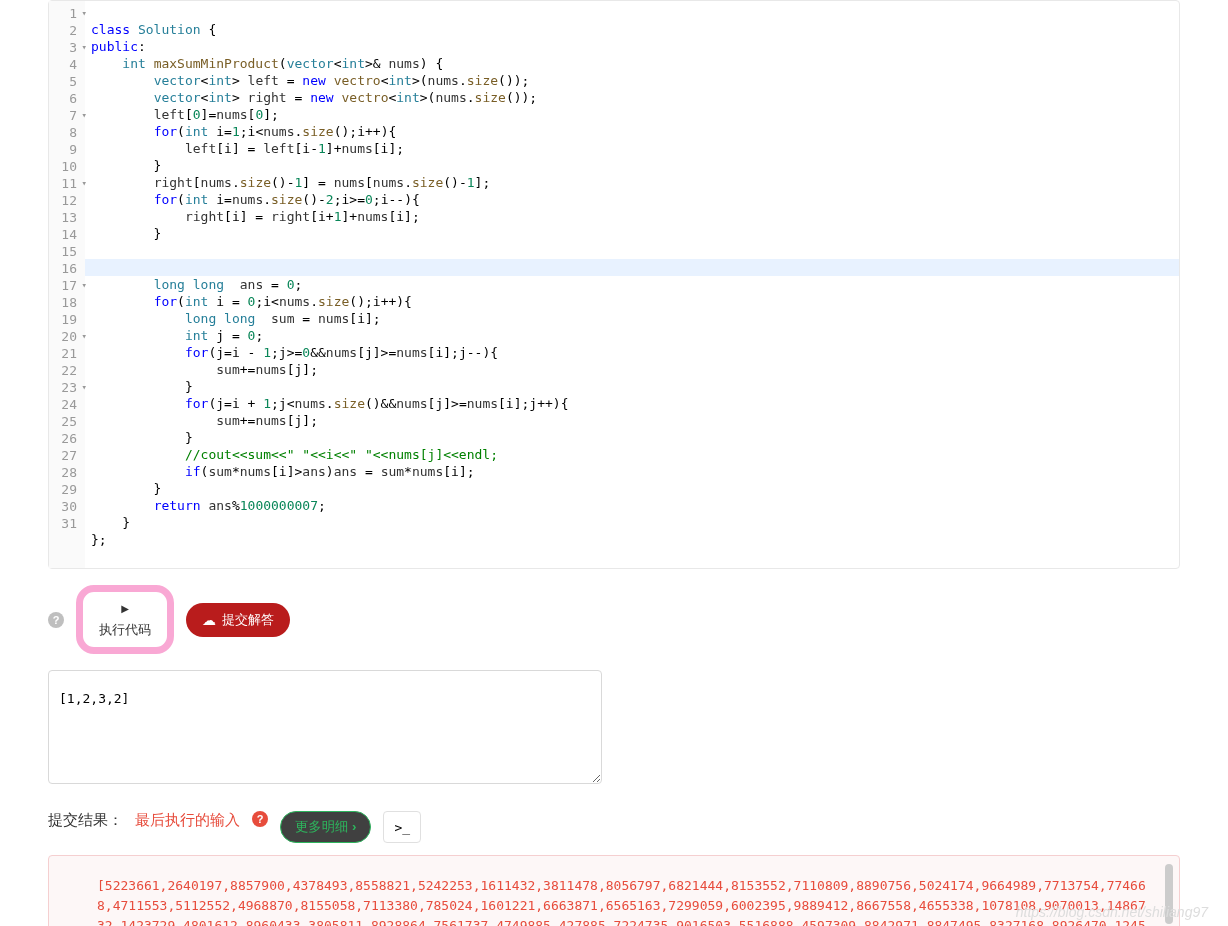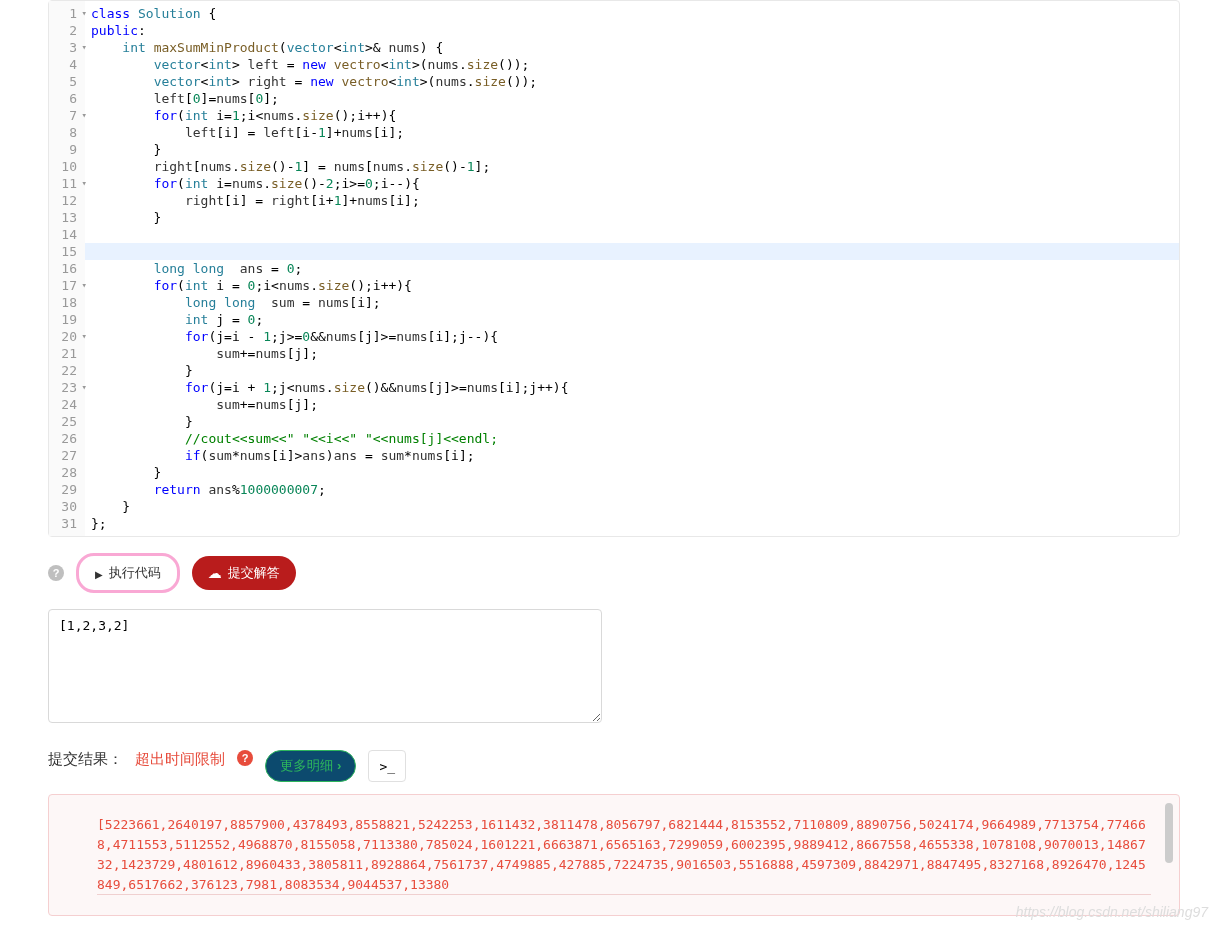--- a/index.html
+++ b/index.html
@@ -3,48 +3,48 @@
   <meta charset="utf-8">
   <style>
     * { margin: 0; padding: 0; box-sizing: border-box; }
     body { font-family: -apple-system, BlinkMacSystemFont, "Segoe UI", Arial, sans-serif; background: #fff; font-size: 14px; color: #333; }
     
     .editor-container { margin: 0 48px; border: 1px solid #e8e8e8; border-radius: 4px; background: #fff; }
     .code-editor { display: flex; font-family: "Consolas", "Monaco", monospace; font-size: 13px; line-height: 17px; }
     .gutter { background: #fafafa; color: #999; text-align: right; padding: 4px 8px 4px 4px; user-select: none; width: 36px; flex-shrink: 0; }
     .gutter-line { height: 17px; position: relative; }
     .fold-marker::after { content: '▾'; position: absolute; right: -10px; font-size: 9px; color: #999; }
-    .code-content { flex: 1; padding: 4px 6px; position: relative; white-space: pre; overflow-x: auto; }
+    .code-content { flex: 1; padding: 20px 6px; position: relative; white-space: pre; overflow-x: auto; }
     .code-line { height: 17px; }
     .highlight-line { background: #e8f2ff; margin: 0 -6px; padding: 0 6px; }
     
     .kw { color: #0000ff; font-weight: normal; }
     .type { color: #267f99; }
     .num { color: #098658; }
     .comment { color: #008000; }
     .func { color: #795e26; }
     .op { color: #000; }
     .cls { color: #267f99; }
     
     .actions-row { display: flex; align-items: center; margin: 16px 48px; justify-content: space-between; }
     .actions-left { display: flex; align-items: center; gap: 12px; }
     .actions-right { display: flex; align-items: center; gap: 12px; }
     
     .checkbox-wrap { display: flex; align-items: center; gap: 6px; font-size: 14px; }
     .checkbox-wrap input { width: 14px; height: 14px; accent-color: #1890ff; }
     
     .btn { display: inline-flex; align-items: center; gap: 6px; padding: 8px 16px; border-radius: 18px; border: none; cursor: pointer; font-size: 13px; }
     .btn-primary { background: #4299e1; color: #fff; }
-    .btn-secondary { background: #fff; border: 3px solid #f9a8d4; color: #333; }
+    .btn-secondary { background: #fff; border: 7px solid #f9a8d4; color: #333; flex-direction: column; }
     .btn-submit { background: #b91c1c; color: #fff; }
-    .btn-outline { background: #0c4a6e; border: 1px solid #2db55d; color: #2db55d; padding: 6px 14px; border-radius: 18px; }
+    .btn-outline { background: #404040; border: 1px solid #2db55d; color: #2db55d; padding: 6px 14px; border-radius: 18px; }
     
     .help-icon { width: 16px; height: 16px; border-radius: 50%; background: #bfbfbf; color: #fff; display: inline-flex; align-items: center; justify-content: center; font-size: 11px; font-weight: bold; }
     
-    .testcase-textarea { margin: 0 48px; width: 554px; height: 114px; padding: 8px 10px; border: 1px solid #d9d9d9; border-radius: 4px; font-family: monospace; font-size: 13px; resize: both; }
+    .testcase-textarea { margin: 0 48px; width: 554px; height: 114px; padding: 20px 10px; border: 1px solid #d9d9d9; border-radius: 4px; font-family: monospace; font-size: 13px; resize: both; }
     
     .result-row { margin: 24px 48px 12px; display: flex; gap: 12px; }
     .result-label { font-size: 15px; color: #333; }
     .result-status { color: #e74c3c; font-size: 15px; }
     .result-help { width: 16px; height: 16px; border-radius: 50%; background: #e74c3c; color: #fff; display: inline-flex; align-items: center; justify-content: center; font-size: 11px; font-weight: bold; }
     .terminal-btn { padding: 6px 10px; border: 1px solid #e0e0e0; border-radius: 4px; background: #fff; cursor: pointer; font-family: monospace; font-size: 13px; }
     
     .result-box { margin: 0 48px 16px; border: 1px solid #f5cfd0; background: #fdf7f7; border-radius: 4px; padding: 20px 28px; display: flex; gap: 24px; position: relative; }
     .result-box-label { color: #e74c3c; font-size: 13px; flex-shrink: 0; min-width: 120px; }
     .result-box-content { color: #e74c3c; font-family: "Consolas", monospace; font-size: 13px; line-height: 20px; word-break: break-all; overflow: hidden; max-height: 80px; flex: 1; border-bottom: 1px solid #f0d0d0; padding-bottom: 8px; margin-left: 20px; }
@@ -111,21 +111,21 @@
       <span class="icon-cloud"></span>
       <span>提交解答</span>
     </button>
   </div>
 </div>
 
 <textarea class="testcase-textarea" style="">[1,2,3,2]</textarea>
 
 <div class="result-row">
   <span class="result-label">提交结果：</span>
-  <span class="result-status">超出时间限制</span>
+  <span class="result-status">最后执行的输入</span>
   <span class="result-help">?</span>
   <button class="btn-outline">
     <span>更多明细</span>
     <span class="icon-chevron"></span>
   </button>
   <button class="terminal-btn">&gt;_</button>
 </div>
 
 <div class="result-box">
   <div class="result-box-content">[5223661,2640197,8857900,4378493,8558821,5242253,1611432,3811478,8056797,6821444,8153552,7110809,8890756,5024174,9664989,7713754,774668,4711553,5112552,4968870,8155058,7113380,785024,1601221,6663871,6565163,7299059,6002395,9889412,8667558,4655338,1078108,9070013,1486732,1423729,4801612,8960433,3805811,8928864,7561737,4749885,427885,7224735,9016503,5516888,4597309,8842971,8847495,8327168,8926470,1245849,6517662,376123,7981,8083534,9044537,13380</div>

